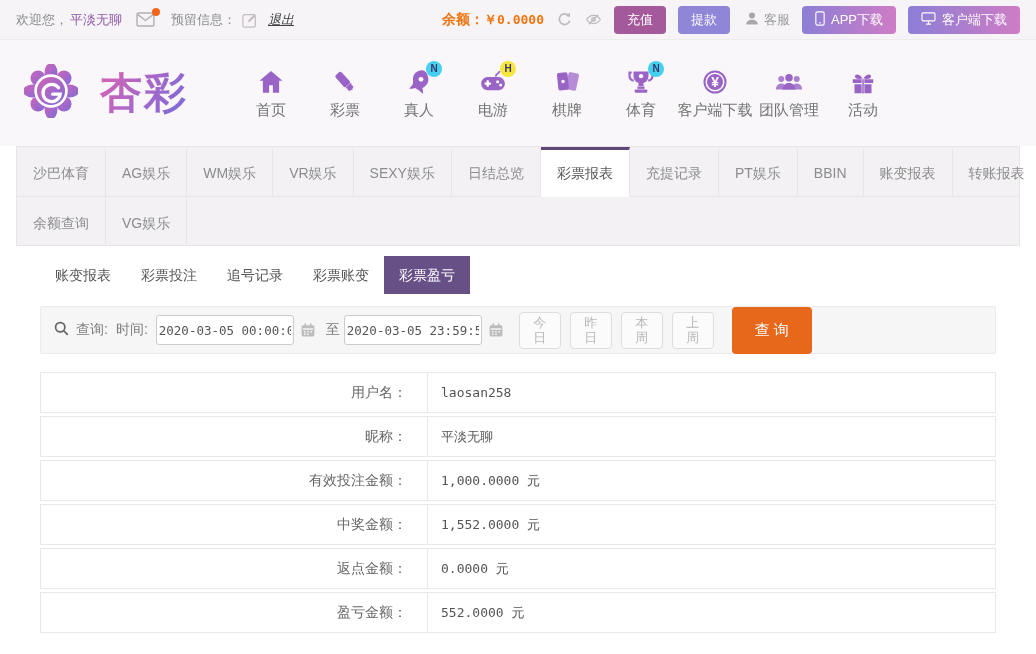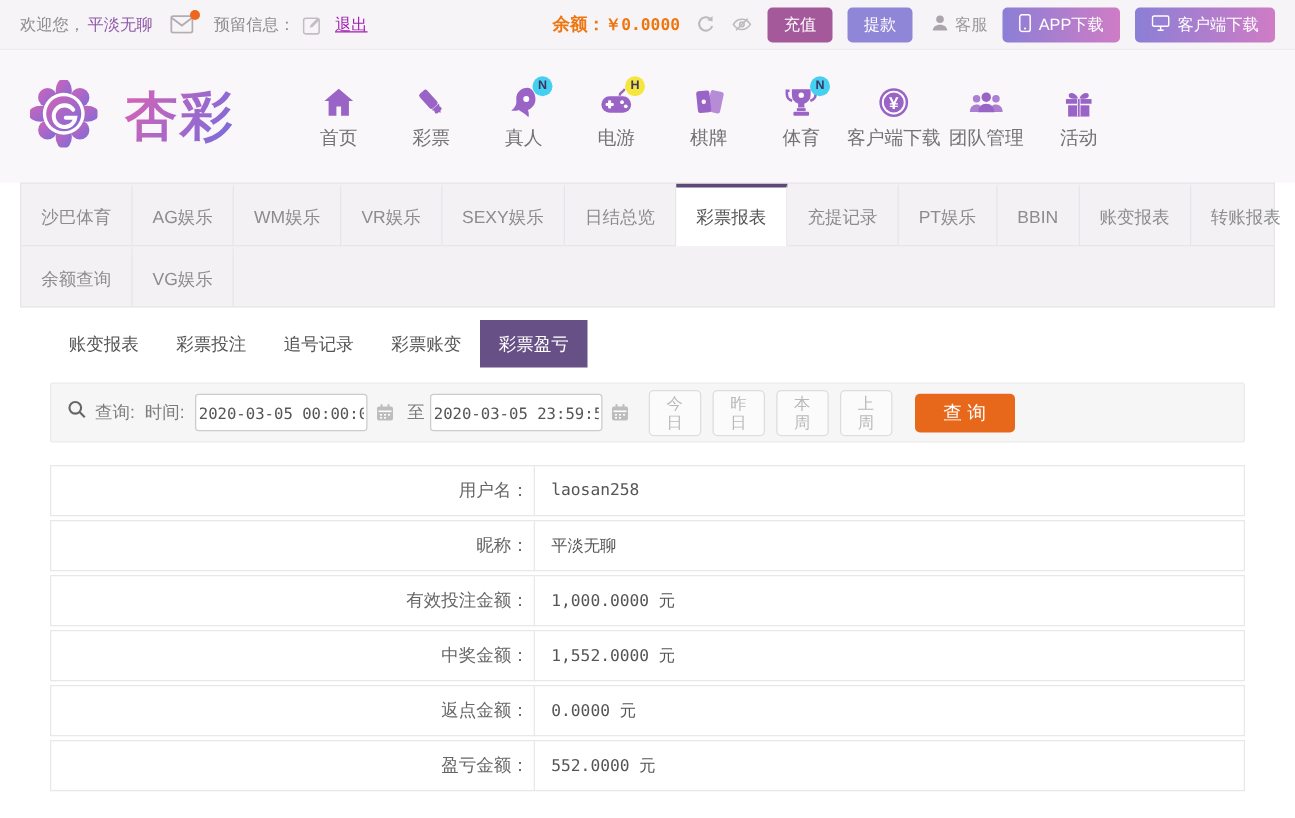--- a/index.html
+++ b/index.html
@@ -8,21 +8,21 @@
 
   
   .topbar { height:40px; background:#f6f4f7; border-bottom:1px solid #ecebee;
     display:flex; align-items:center; padding:0 16px; font-size:13px; color:#8d8d8d; }
   .topbar .sep { flex:1; }
   .welcome-user { color:#8e5aa8; text-decoration:none; margin-left:2px; }
   .mail-wrap { position:relative; margin:0 16px 0 14px; display:inline-flex; }
   .mail-dot { position:absolute; right:-5px; top:-4px; width:8px; height:8px;
     border-radius:50%; background:#f0661d; }
   .edit-icon { margin:0 10px 0 6px; display:inline-flex; }
-  .logout-link { color:#a21caf; text-decoration:underline; }
+  .logout-link { color:#404040; font-style:italic; text-decoration:underline; }
   .balance { color:#ee7612; font-weight:bold; font-size:14px; white-space:nowrap; }
   .balance-val { font-family:"DejaVu Sans Mono", monospace; font-size:13px; }
   .tb-icon { display:inline-flex; margin-left:12px; cursor:pointer; }
   .tb-btn { border:none; color:#fff; font-size:13px; border-radius:4px;
     padding:5px 13px; margin-left:12px; cursor:pointer; font-family:inherit; }
   .btn-deposit { background:#a4599b; }
   .btn-withdraw { background:#8f86d8; }
   .service { display:inline-flex; align-items:center; gap:4px; color:#9a9a9a;
     margin-left:14px; cursor:pointer; }
   .btn-grad { background:linear-gradient(90deg,#8b7fd6,#cf7cc5); display:inline-flex;
@@ -73,30 +73,30 @@
   .q-label.tight { margin-left:0; }
   .date-input { width:138px; height:30px; border:1px solid #ccc; border-radius:3px;
     background:#fff; font-family:"DejaVu Sans Mono", monospace; font-size:12.5px;
     color:#555; text-align:center; padding:0 2px; }
   .cal-icon { display:inline-flex; margin:0 6px; }
   .to-label { color:#7d7d7d; font-size:14px; margin:0 4px; }
   .qbtn { width:42px; height:37px; margin-left:9px; border:1px solid #ddd;
     border-radius:4px; background:#fcfbfc; color:#b9b9b9; font-size:13px;
     line-height:15px; padding:2px 12px; cursor:pointer; font-family:inherit;
     word-break:break-all; }
-  .search-btn { margin-left:18px; width:80px; height:31px; background:#e8681b;
+  .search-btn { margin-left:18px; width:80px; height:47px; background:#e8681b;
     border:none; border-radius:4px; color:#fff; font-size:15px; cursor:pointer;
     font-family:inherit; white-space:nowrap; }
 
   
   .report { margin:18px 40px 0; }
   .trow { display:flex; border:1px solid #e8e8e8; background:#fff; height:41px;
     margin-bottom:3px; align-items:stretch; }
   .tlabel { width:387px; border-right:1px solid #e8e8e8; display:flex;
-    align-items:center; justify-content:flex-end; padding-right:4px;
+    align-items:center; justify-content:flex-end; padding-right:20px;
     font-size:14px; color:#666; }
   .tvalue { flex:1; display:flex; align-items:center; padding-left:13px;
     font-family:"DejaVu Sans Mono", monospace; font-size:13px; color:#555; }
 </style>
 </head>
 <body>
 
 <div class="topbar">
   <span>欢迎您，</span>
     <a href="#" class="welcome-user">平淡无聊</a>

